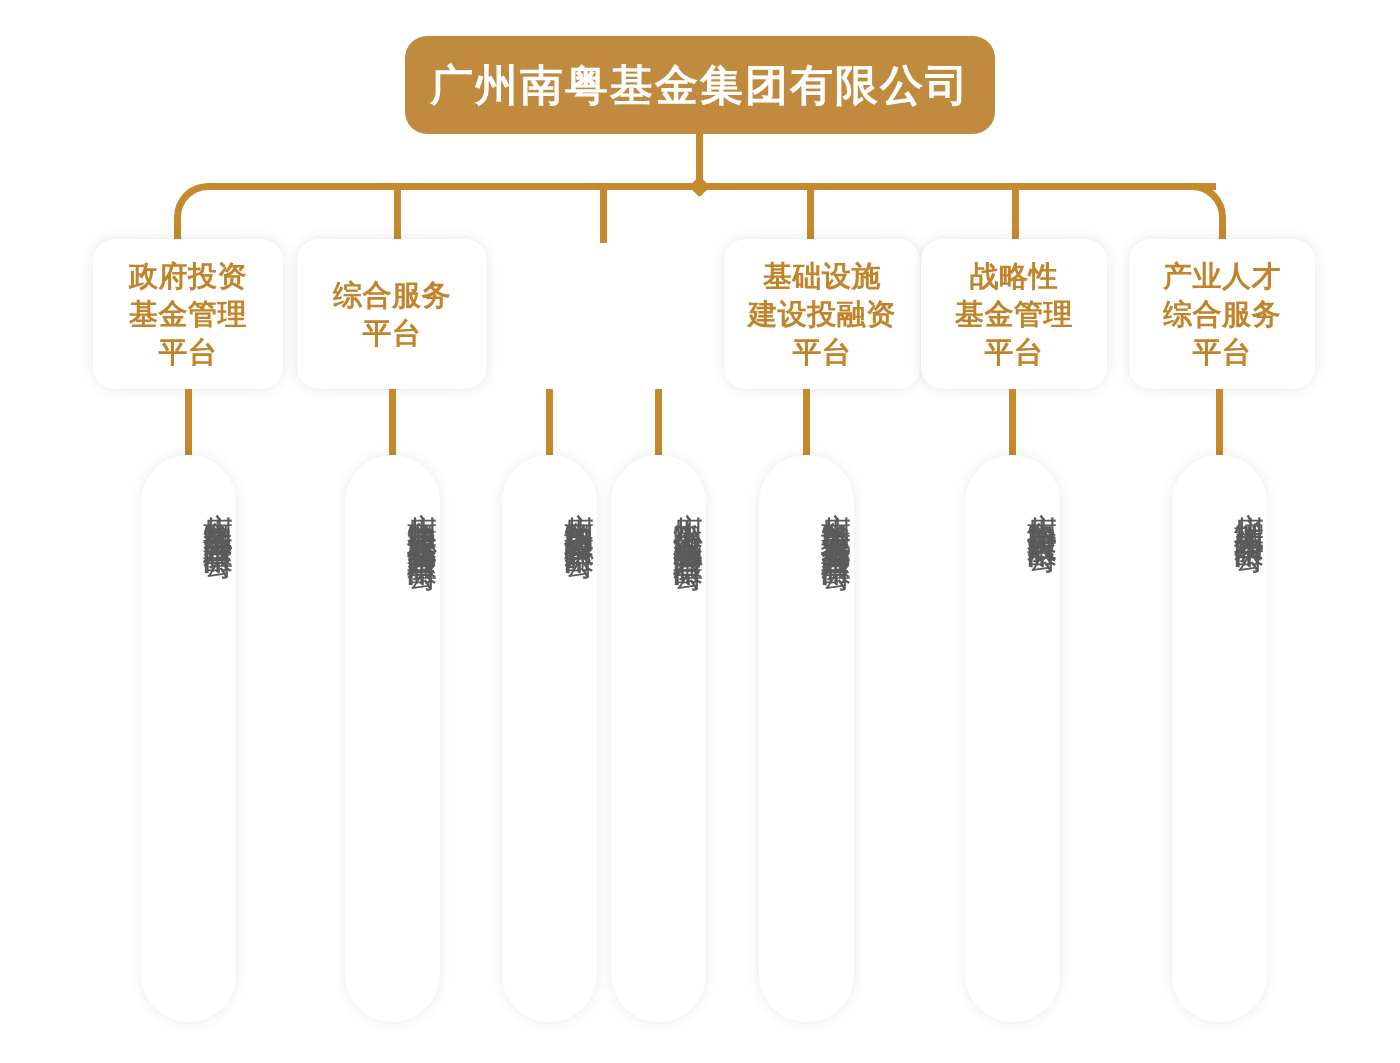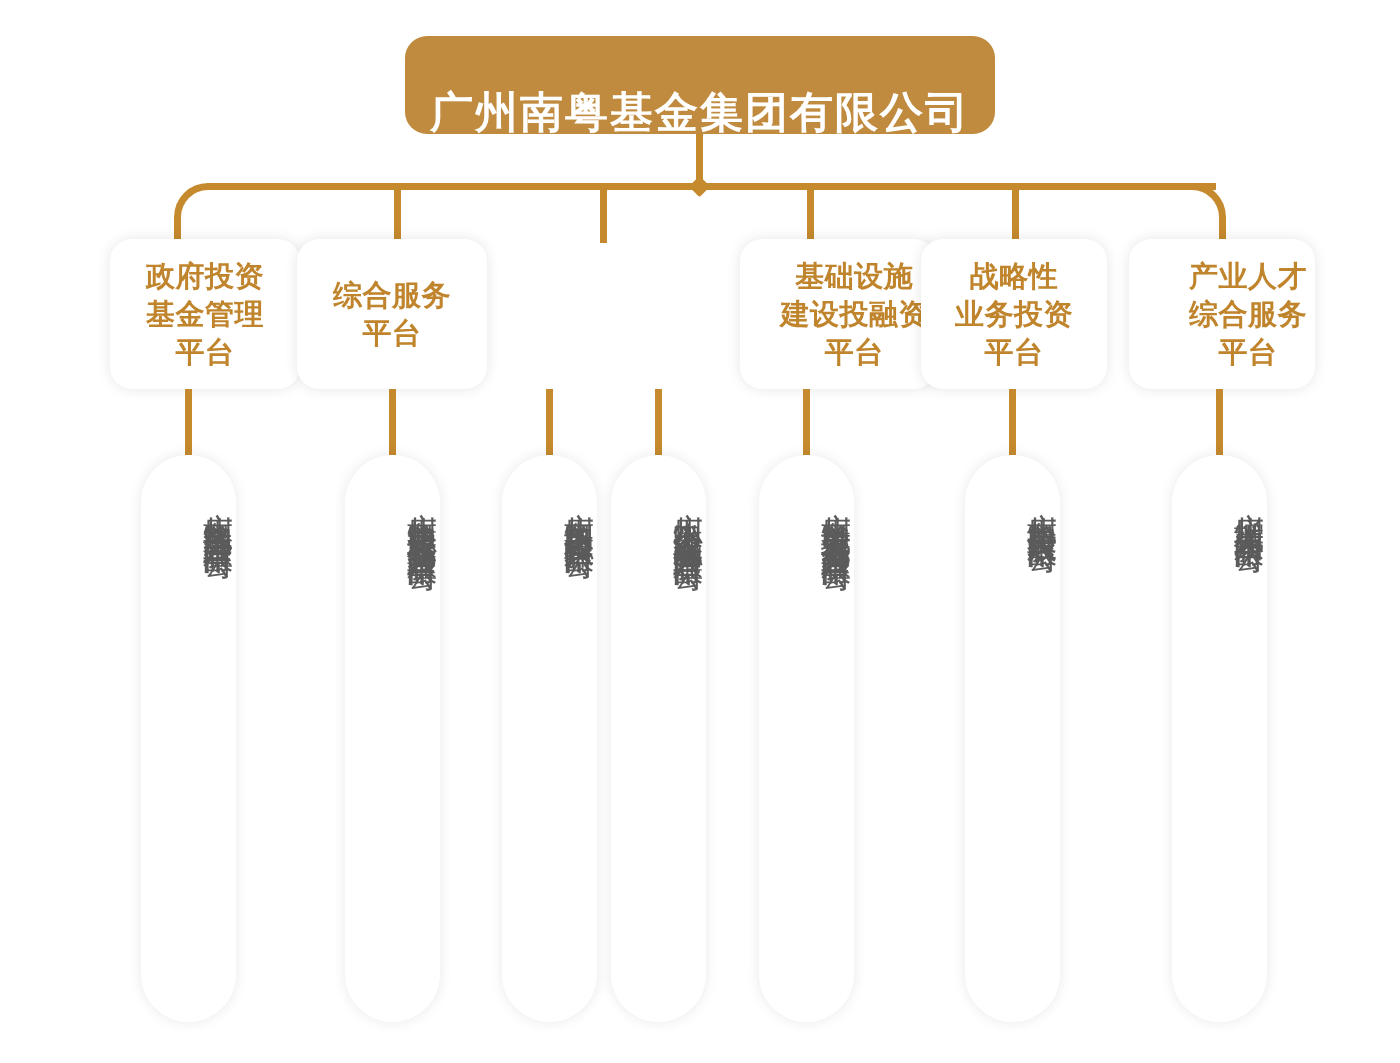--- a/index.html
+++ b/index.html
@@ -21,21 +21,21 @@
   
   .root-node {
     position: absolute;
     left: 405px;
     top: 36px;
     width: 590px;
     height: 98px;
     background: #c08b3e;
     border-radius: 22px;
     display: flex;
-    align-items: flex-end;
+    align-items: center;
     justify-content: center;
     box-sizing: border-box;
   }
   .root-label {
     color: #ffffff;
     font-size: 43px;
     font-weight: bold;
     letter-spacing: 2px;
     line-height: 1;
     white-space: nowrap;
@@ -146,45 +146,45 @@
   <div class="conn conn-h" style="left:210px; top:183px; width:1006px;"></div>
   <div class="bus-cap right" style="left:1186px; top:183px;"></div>
 
   <div class="conn conn-v" style="left:174px; top:219px; height:24px;"></div>
   <div class="conn conn-v" style="left:394px; top:186px; height:57px;"></div>
   <div class="conn conn-v" style="left:600px; top:186px; height:57px;"></div>
   <div class="conn conn-v" style="left:807px; top:186px; height:57px;"></div>
   <div class="conn conn-v" style="left:1012px; top:186px; height:57px;"></div>
   <div class="conn conn-v" style="left:1219px; top:219px; height:24px;"></div>
 
-  <div class="platform-card" style="left:110px; top:239px; width:190px; height:150px;">
+  <div class="platform-card" style="left:93px; top:239px; width:190px; height:150px;">
     <span class="platform-label">政府投资
 基金管理
 平台</span>
   </div>
 
   <div class="platform-card" style="left:297px; top:239px; width:190px; height:150px;">
     <span class="platform-label">综合服务
 平台</span>
   </div>
 
 
-  <div class="platform-card" style="left:740px; top:239px; width:196px; height:150px;justify-content:flex-end;">
+  <div class="platform-card" style="left:724px; top:239px; width:196px; height:150px;">
     <span class="platform-label">基础设施
 建设投融资
 平台</span>
   </div>
 
   <div class="platform-card" style="left:921px; top:239px; width:186px; height:150px;">
     <span class="platform-label">战略性
-业务投资
-平台</span>
-  </div>
-
-  <div class="platform-card" style="left:1129px; top:239px; width:186px; height:150px;justify-content:flex-end;">
+基金管理
+平台</span>
+  </div>
+
+  <div class="platform-card" style="left:1129px; top:239px; width:186px; height:150px;">
     <span class="platform-label">产业人才
 综合服务
 平台</span>
   </div>
 
   <div class="conn conn-v" style="left:185px; top:389px; height:66px;"></div>
   <div class="conn conn-v" style="left:389px; top:389px; height:66px;"></div>
   <div class="conn conn-v" style="left:546px; top:389px; height:66px;"></div>
   <div class="conn conn-v" style="left:655px; top:389px; height:66px;"></div>
   <div class="conn conn-v" style="left:803px; top:389px; height:66px;"></div>

